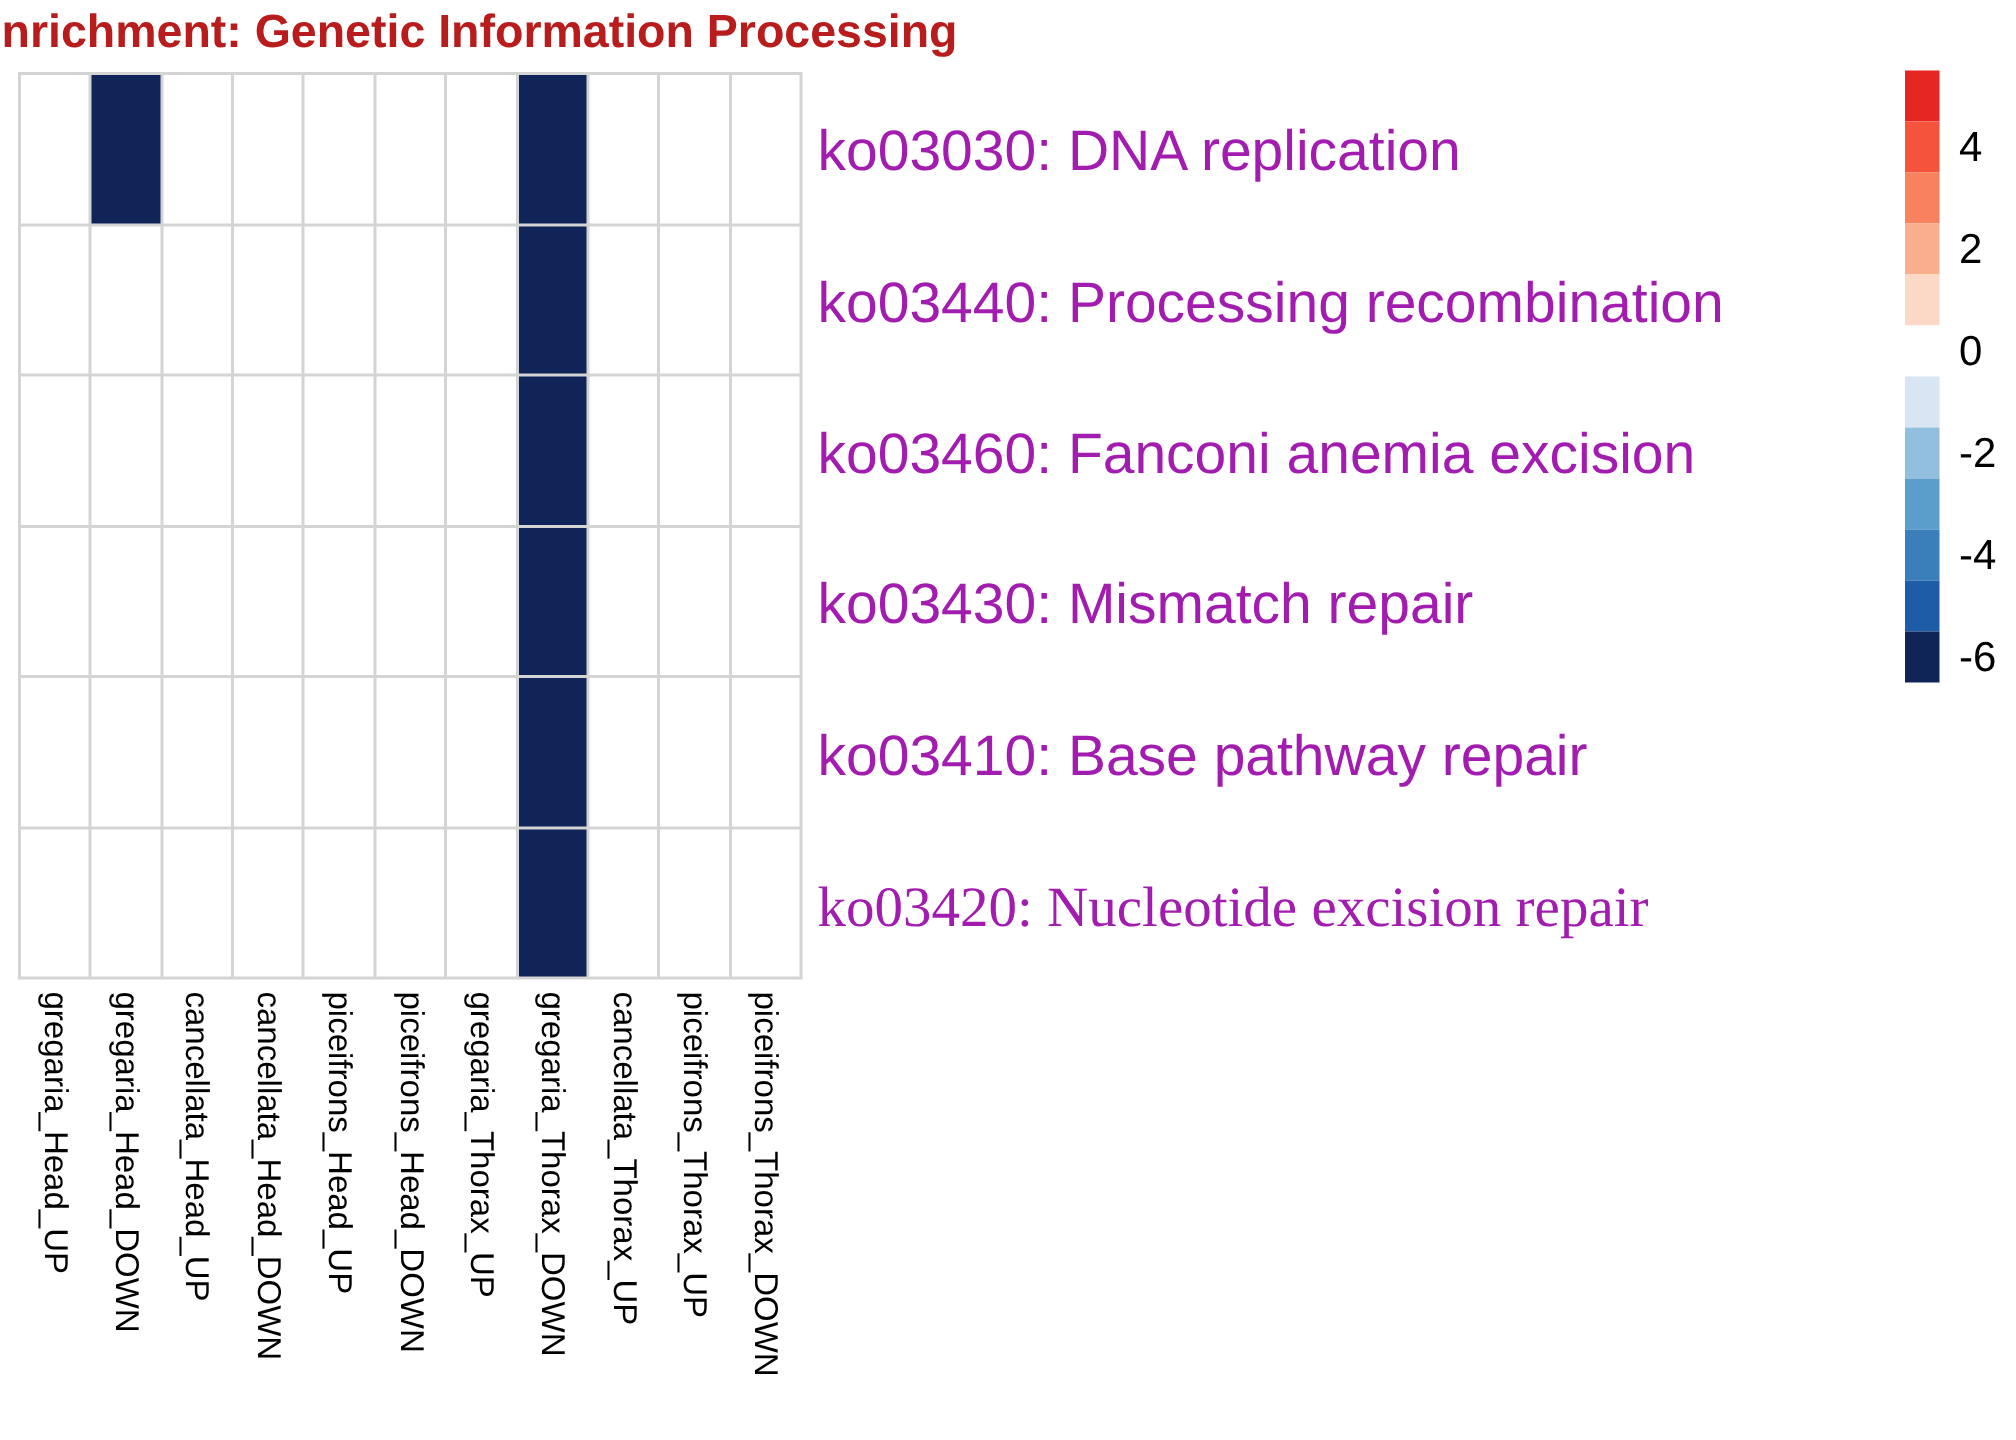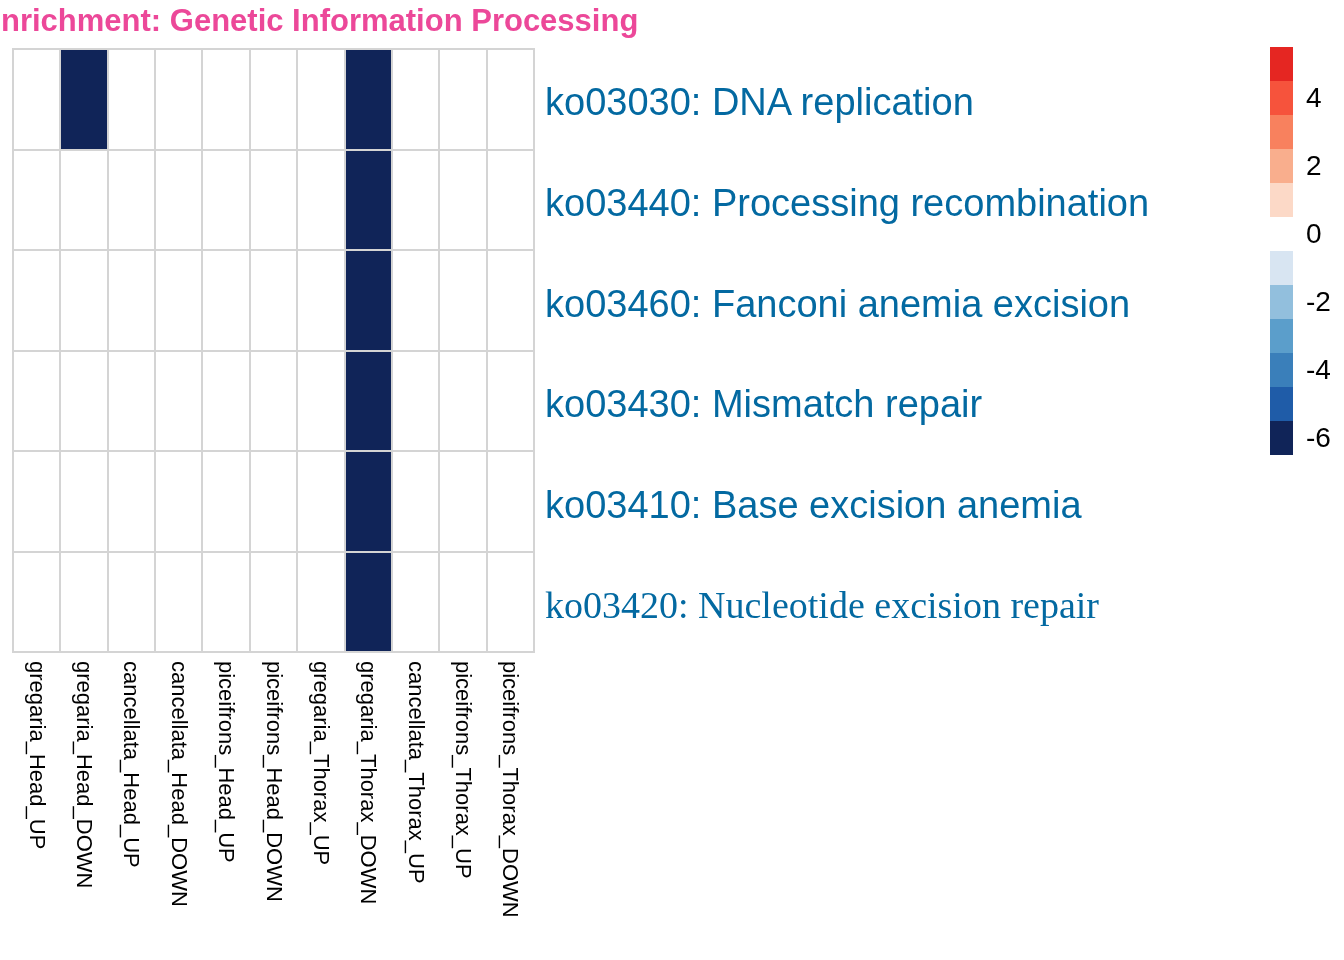--- a/index.html
+++ b/index.html
@@ -8,21 +8,21 @@
     width:1344px;height:960px;
     background:#ffffff;
     font-family:"Liberation Sans", sans-serif;
     overflow:hidden;
   }
   .chart-title{
     position:absolute;
     left:1px;top:3px;
     font-size:31px;
     font-weight:bold;
-    color:#ec4899;
+    color:#b91c1c;
     white-space:nowrap;
   }
   .hm-grid{
     position:absolute;
     left:12px;top:48px;
     width:523px;height:605px;
     box-sizing:border-box;
     display:grid;
     grid-template-columns:repeat(11,1fr);
     grid-template-rows:repeat(6,1fr);
@@ -38,21 +38,21 @@
     line-height:23px;
     color:#000000;
     transform-origin:0 0;
     transform:rotate(90deg);
   }
   .row-label{
     position:absolute;
     left:545px;
     white-space:nowrap;
     font-size:38px;
-    color:#0369a1;
+    color:#a21caf;
     transform:translateY(-50%);
     text-align:right;
   }
   .legend-bar{
     position:absolute;
     left:1270px;top:47px;
     width:23px;
   }
   .legend-block{width:23px;height:34px;}
   .legend-tick{
@@ -148,21 +148,21 @@
       <div class="col-label" style="left: 380.227px;">gregaria_Thorax_DOWN</div>
       <div class="col-label" style="left: 427.591px;">cancellata_Thorax_UP</div>
       <div class="col-label" style="left: 474.955px;">piceifrons_Thorax_UP</div>
       <div class="col-label" style="left: 522.318px;">piceifrons_Thorax_DOWN</div>
     </div>
   <div>
       <div class="row-label" style="top: 102px;">ko03030: DNA replication</div>
       <div class="row-label" style="top: 203px;">ko03440: Processing recombination</div>
       <div class="row-label" style="top: 304px;">ko03460: Fanconi anemia excision</div>
       <div class="row-label" style="top: 404px;">ko03430: Mismatch repair</div>
-      <div class="row-label" style="top: 505px;">ko03410: Base excision anemia</div>
+      <div class="row-label" style="top: 505px;">ko03410: Base pathway repair</div>
       <div class="row-label" style="top: 605px; font-family: Liberation Serif, serif;">ko03420: Nucleotide excision repair</div>
     </div>
   <div class="legend-bar">
       <div class="legend-block" style="background: rgb(229, 38, 34);"></div>
       <div class="legend-block" style="background: rgb(246, 83, 60);"></div>
       <div class="legend-block" style="background: rgb(248, 129, 94);"></div>
       <div class="legend-block" style="background: rgb(249, 174, 141);"></div>
       <div class="legend-block" style="background: rgb(252, 217, 199);"></div>
       <div class="legend-block" style="background: rgb(255, 255, 255);"></div>
       <div class="legend-block" style="background: rgb(216, 229, 242);"></div>

